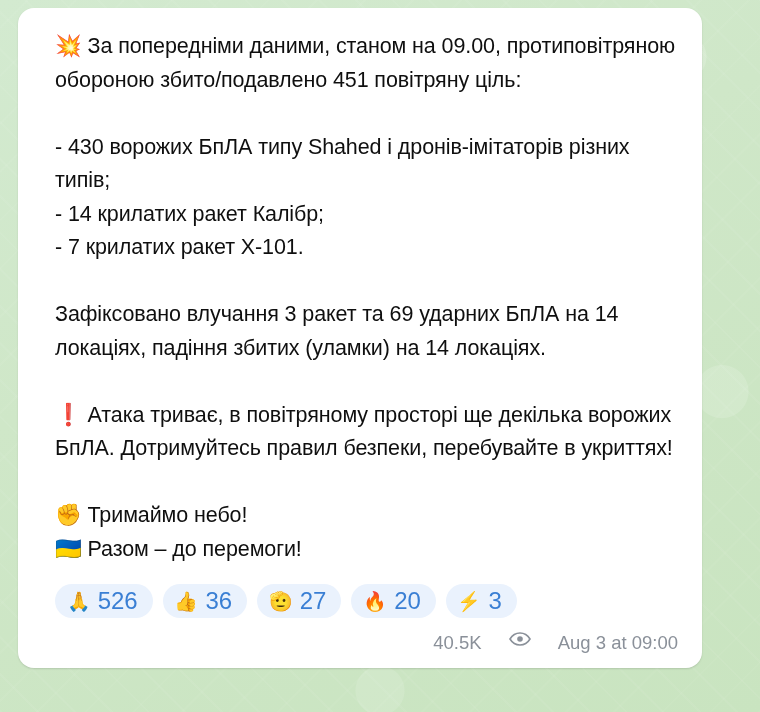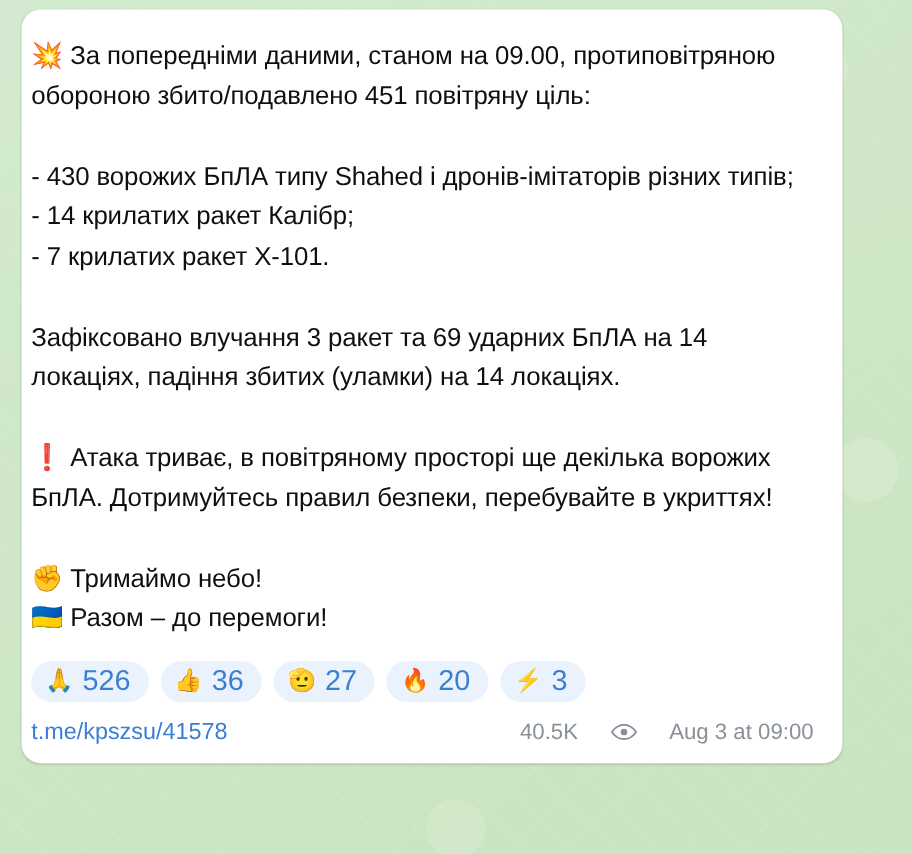--- a/index.html
+++ b/index.html
@@ -36,21 +36,21 @@
   }
 
   .message-bubble {
     position: absolute;
     left: 18px;
     top: 8px;
     width: 684px;
     background: #ffffff;
     border-radius: 16px;
     box-shadow: 0 1px 2px rgba(0,0,0,0.13);
-    padding: 22px 24px 14px 8px;
+    padding: 22px 24px 14px 37px;
     box-sizing: border-box;
   }
 
   .msg-text {
     font-size: 21.5px;
     line-height: 33.5px;
     color: #0f0f0f;
     white-space: pre-wrap;
     letter-spacing: -0.1px;
     margin: 0;
@@ -91,21 +91,20 @@
   }
   .footer-link {
     font-size: 19.5px;
     color: #3a7fd4;
     text-decoration: none;
     cursor: pointer;
   }
   .footer-right {
     margin-left: auto;
     display: flex;
-    align-items: center;
     gap: 27px;
     color: #8a9099;
     font-size: 18.5px;
   }
   .eye-icon svg { display: block; }
   .timestamp { color: #8a9099; font-size: 18.5px; }
 </style>
 </head>
 <body>
 
@@ -143,21 +142,20 @@
       <span class="emoji">🔥</span>
       <span class="count">20</span>
     </div>
     <div class="reaction">
       <span class="emoji">⚡</span>
       <span class="count">3</span>
     </div>
   </div>
 
   <div class="footer">
-    <a class="footer-link" href="#">t.me/kpszsu/41578</a>
     <div class="footer-right">
       <span class="views-count">40.5K</span>
       <span class="eye-icon">
         <svg width="22" height="14" viewBox="0 0 22 14">
           <path d="M11 1C5.8 1 2.2 5 1 7c1.2 2 4.8 6 10 6s8.8-4 10-6c-1.2-2-4.8-6-10-6z" fill="none" stroke="#8a9099" stroke-width="1.6"></path>
           <circle cx="11" cy="7" r="2.8" fill="#8a9099"></circle>
         </svg>
       </span>
       <span class="timestamp">Aug 3 at 09:00</span>
     </div>

